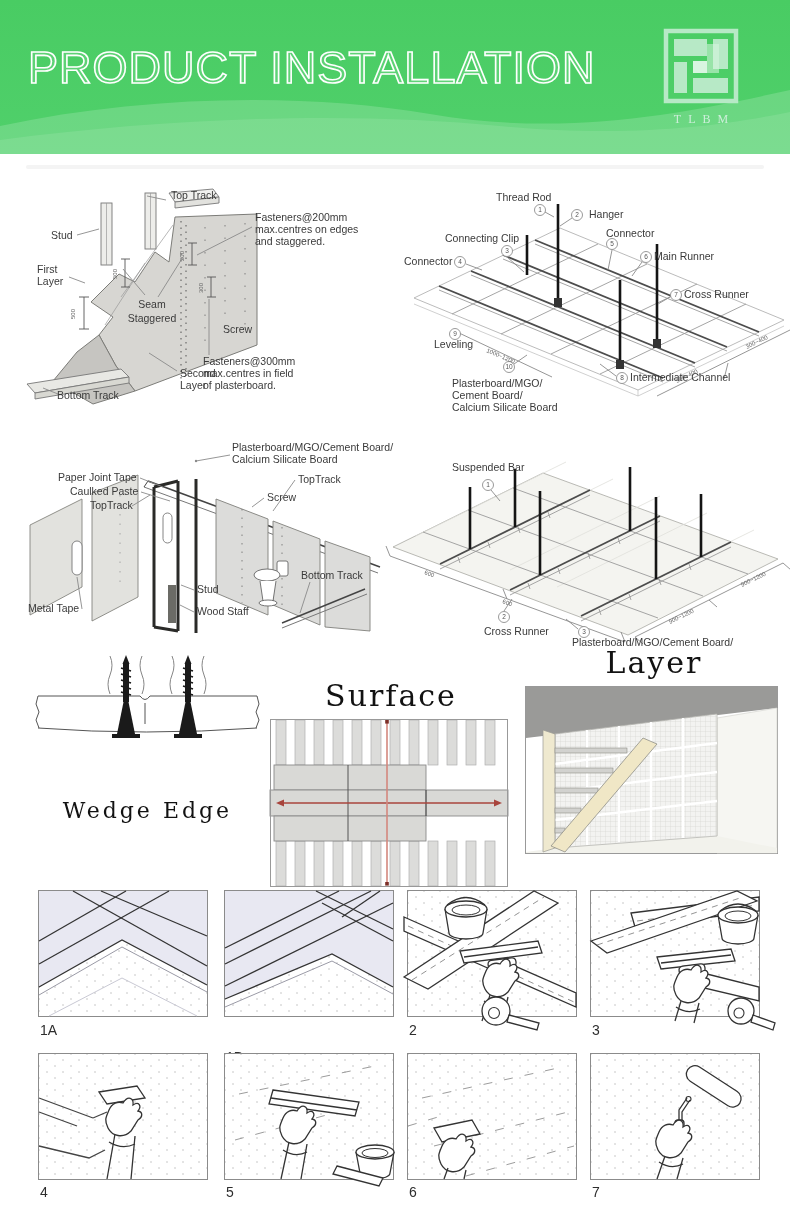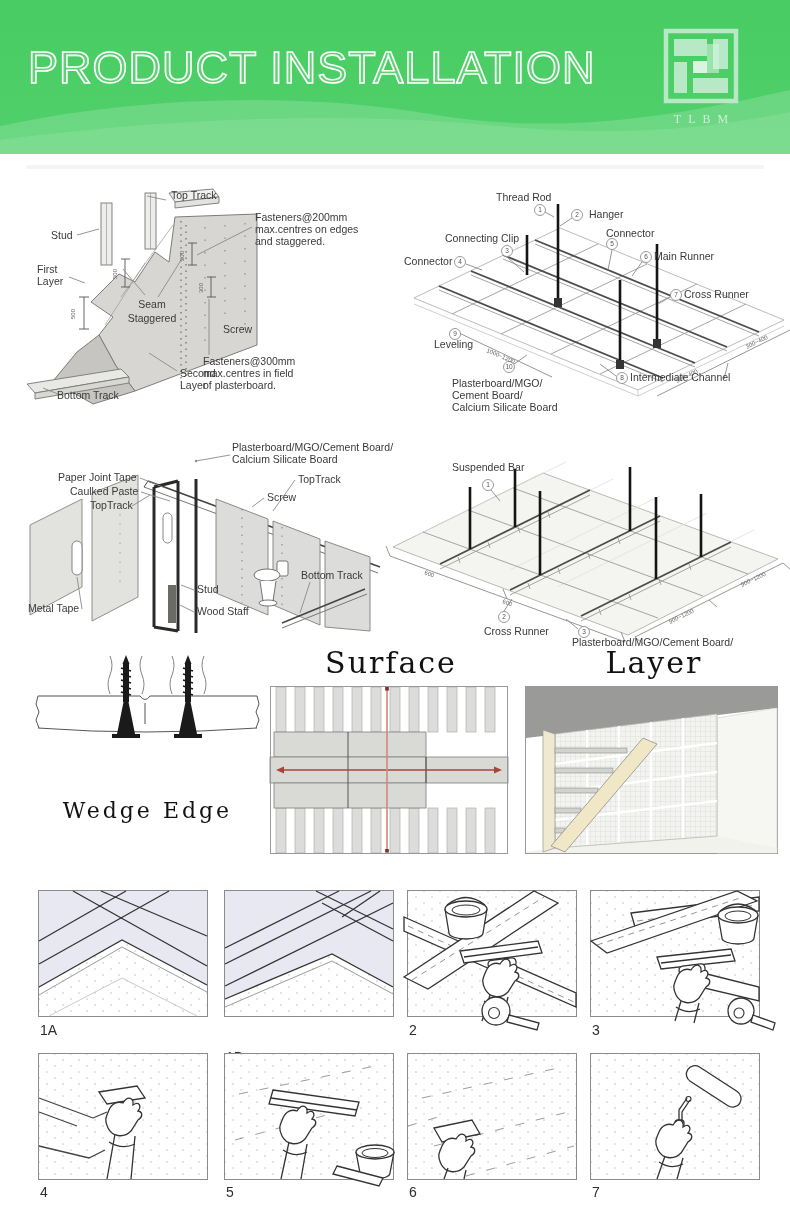--- a/index.html
+++ b/index.html
@@ -389,21 +389,21 @@
       <path d="M153,18 l10,3"></path>
         <path d="M153,24 l10,3"></path>
         <path d="M153,30 l10,3"></path>
         <path d="M153,36 l10,3"></path>
         <path d="M153,42 l10,3"></path>
     </g>
   </svg>
   <div class="sec-title" style="font-size:22px;letter-spacing:3px;margin-top:18px;">Wedge Edge</div>
 </div>
 
-<div class="abs" style="left:270px;top:645px;width:242px;">
+<div class="abs" style="left:270px;top:678px;width:242px;">
   <div class="sec-title" style="font-size:30px;letter-spacing:2px;">Surface</div>
   <svg width="238" height="168" viewBox="0 0 238 168" style="margin-top:6px;">
     <g fill="#dcdcda" stroke="#b0b0b0" stroke-width="0.7">
       <rect x="6" y="1" width="10" height="45"></rect>
         <rect x="25" y="1" width="10" height="45"></rect>
         <rect x="44" y="1" width="10" height="45"></rect>
       <rect x="63" y="1" width="10" height="45"></rect>
         <rect x="82" y="1" width="10" height="45"></rect>
         <rect x="101" y="1" width="10" height="45"></rect>
       <rect x="120" y="1" width="10" height="45"></rect>

